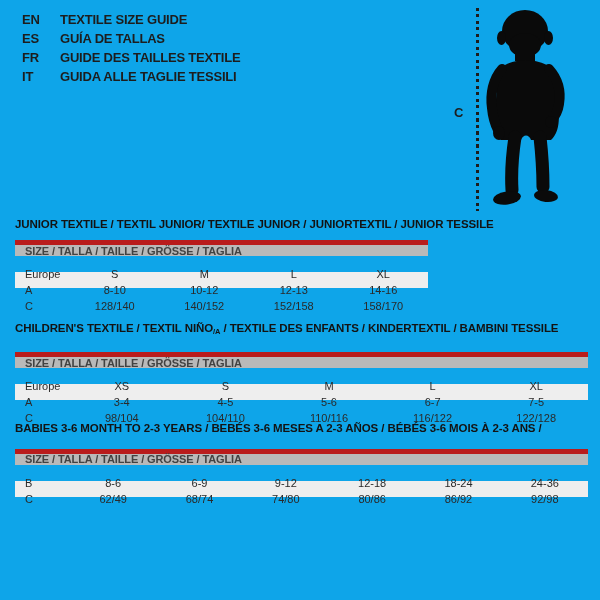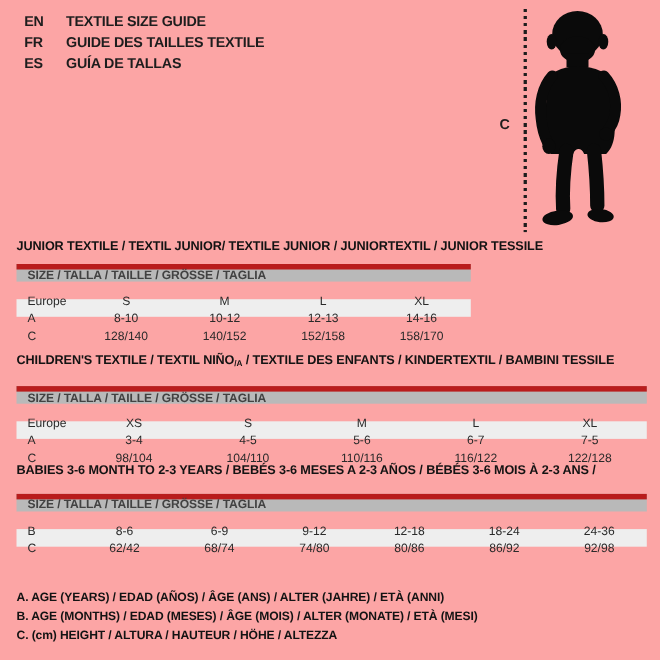--- a/index.html
+++ b/index.html
@@ -1,17 +1,17 @@
 <!DOCTYPE html>
 <html style="--ink: #1d1d1d; --bar-bg: #b9b9b9; --stripe-bg: #eeeeee;"><head>
 <meta charset="utf-8">
 <style>
   html,body{margin:0;padding:0;background:#fff;}
   .page{
-    position:relative;width:600px;height:600px;background:#fca5a5;overflow:hidden;
+    position:relative;width:600px;height:600px;background:#0ea5e9;overflow:hidden;
     font-family:"Liberation Sans",sans-serif;color:var(--ink,#1d1d1d);
   }
   
   .langs{position:absolute;left:22px;top:10px;}
   .lang-row{display:flex;line-height:19px;font-weight:bold;font-size:13px;letter-spacing:-0.2px;color:var(--ink);}
   .lang-code{width:38px;flex:0 0 38px;}
   
   .figure{position:absolute;left:440px;top:0;width:160px;height:220px;}
   .c-label{position:absolute;left:14px;top:105px;font-weight:bold;font-size:13px;color:var(--ink);}
   .dashline{
@@ -47,26 +47,30 @@
 <body>
 
 <div class="page">
 
   <div class="langs" id="langs">
       <div class="lang-row">
         <span class="lang-code">EN</span>
         <span class="lang-text">TEXTILE SIZE GUIDE</span>
       </div>
       <div class="lang-row">
+        <span class="lang-code">ES</span>
+        <span class="lang-text">GUÍA DE TALLAS</span>
+      </div>
+      <div class="lang-row">
         <span class="lang-code">FR</span>
         <span class="lang-text">GUIDE DES TAILLES TEXTILE</span>
       </div>
       <div class="lang-row">
-        <span class="lang-code">ES</span>
-        <span class="lang-text">GUÍA DE TALLAS</span>
+        <span class="lang-code">IT</span>
+        <span class="lang-text">GUIDA ALLE TAGLIE TESSILI</span>
       </div>
     </div>
 
   <div class="figure">
     <span class="c-label">C</span>
     <div class="dashline"></div>
     <svg id="baby-svg" class="baby" viewBox="0 0 88 200" width="88" height="200" xmlns="http://www.w3.org/2000/svg" style="color: rgb(10, 10, 10);">
       <g fill="currentColor" stroke="none">
         <ellipse cx="40" cy="22" rx="23" ry="21"></ellipse>
         <ellipse cx="16.5" cy="29" rx="4.5" ry="7"></ellipse>
@@ -163,30 +167,25 @@
             <span class="cell label">B</span>
             <span class="cell">8-6</span>
             <span class="cell">6-9</span>
             <span class="cell">9-12</span>
             <span class="cell">12-18</span>
             <span class="cell">18-24</span>
             <span class="cell">24-36</span>
           </div>
           <div class="tbl-row shaded">
             <span class="cell label">C</span>
-            <span class="cell">62/42</span>
+            <span class="cell">62/49</span>
             <span class="cell">68/74</span>
             <span class="cell">74/80</span>
             <span class="cell">80/86</span>
             <span class="cell">86/92</span>
             <span class="cell">92/98</span>
           </div>
         </div>
       </section>
     </div>
 
-  <div class="legend" id="legend">
-      <div class="legend-line">A. AGE (YEARS) / EDAD (AÑOS) / ÂGE (ANS) / ALTER (JAHRE) / ETÀ (ANNI)</div>
-      <div class="legend-line">B. AGE (MONTHS) / EDAD (MESES) / ÂGE (MOIS) / ALTER (MONATE) / ETÀ (MESI)</div>
-      <div class="legend-line">C. (cm) HEIGHT / ALTURA / HAUTEUR / HÖHE / ALTEZZA</div>
-    </div>
 
 </div>
 
 </body></html>

